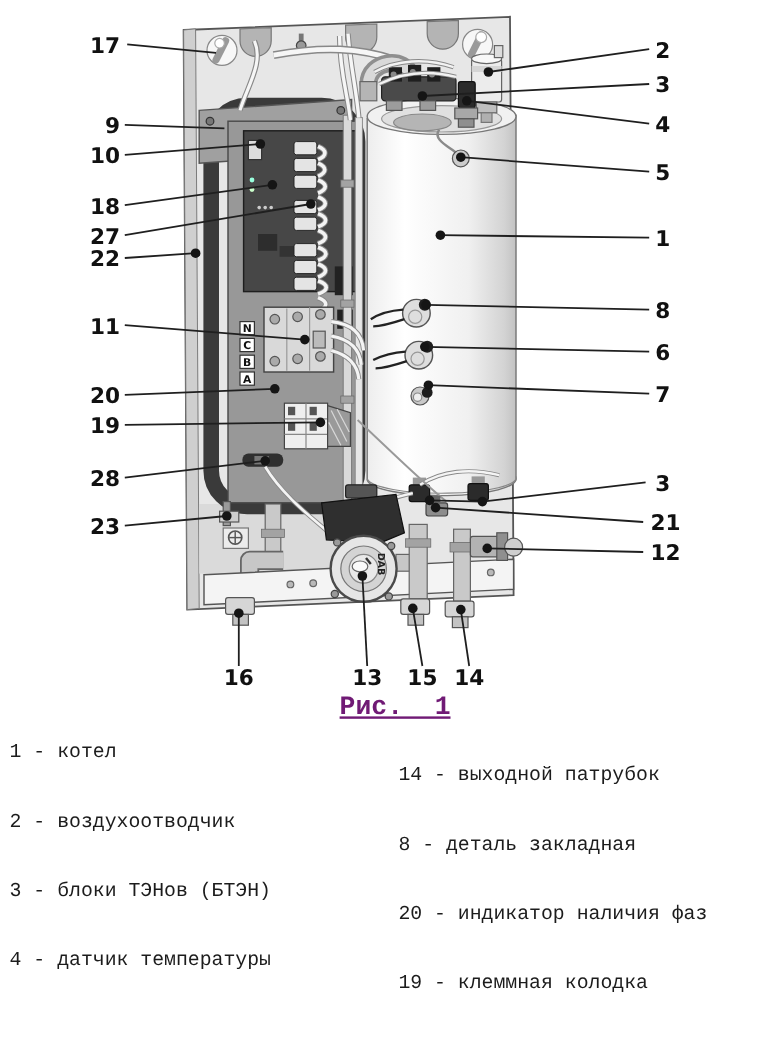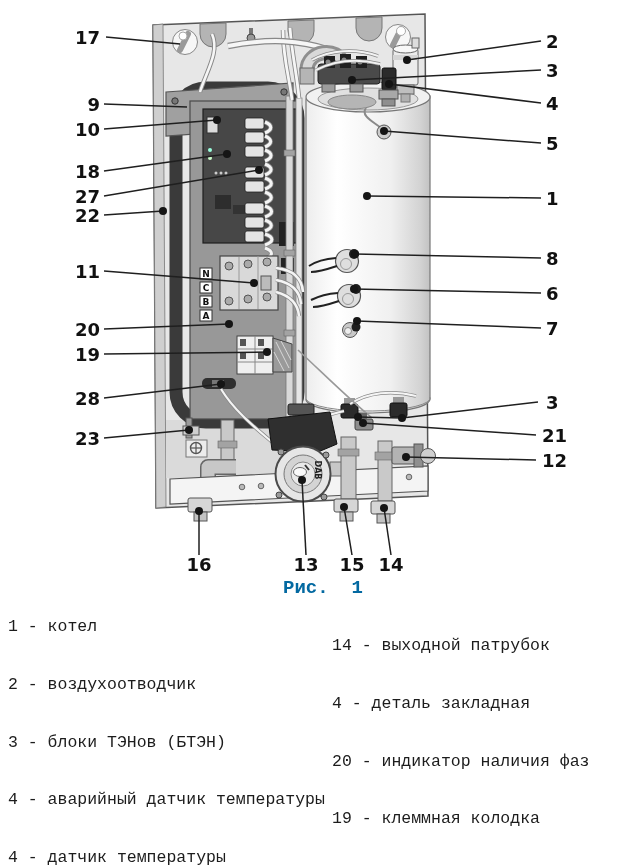--- a/index.html
+++ b/index.html
@@ -6,22 +6,22 @@
   #page{position:relative;width:635px;height:867px;background:#ffffff;overflow:hidden;
         font-family:"Liberation Mono",monospace;}
   svg{position:absolute;left:0;top:0;}
   .co{font-family:"DejaVu Sans",sans-serif;font-weight:bold;font-size:18px;fill:#111;}
   .leader{stroke:#1f1f1f;stroke-width:1.5;fill:none;}
   .dot{fill:#151515;stroke:none;}
   .leg{position:absolute;font-family:"Liberation Mono",monospace;font-size:16.5px;
        line-height:19.2px;color:#1c1c1c;white-space:pre;}
   .col-l{left:8px;top:579px;}
   .col-r{left:332px;top:598px;}
-  #caption{position:absolute;left:283px;top:577px;font-weight:bold;font-size:19px;
-           color:#0369a1;white-space:pre;}
+  #caption{position:absolute;left:283px;top:577px;font-weight:bold;font-size:22px;
+           color:#701a75;white-space:pre;text-decoration:underline;}
   .legline{white-space:pre;}
 </style>
 </head>
 <body>
 
 <div id="page">
 
 <svg width="635" height="575" viewBox="0 0 635 575">
   <defs>
     <linearGradient id="tg" x1="0" y1="0" x2="1" y2="0">
@@ -419,37 +419,36 @@
     <text class="co" x="391" y="571" text-anchor="middle">14</text>
   </g>
 </svg>
 
 <div id="caption">Рис.  1</div>
 
 <div class="leg col-l">
   <div class="legline">1 - котел</div>
   <div class="legline">2 - воздухоотводчик</div>
   <div class="legline">3 - блоки ТЭНов (БТЭН)</div>
-  <div class="legline">4 - аварийный датчик температуры</div>
   <div class="legline">4 - датчик температуры</div>
   
   
   
   
   
   
   
   
   
   
 </div>
 
 <div class="leg col-r">
   <div class="legline">14 - выходной патрубок</div>
-  <div class="legline">4 - деталь закладная</div>
+  <div class="legline">8 - деталь закладная</div>
   <div class="legline">20 - индикатор наличия фаз</div>
   <div class="legline">19 - клеммная колодка</div>
   
   
   
   
   
   
   
   

